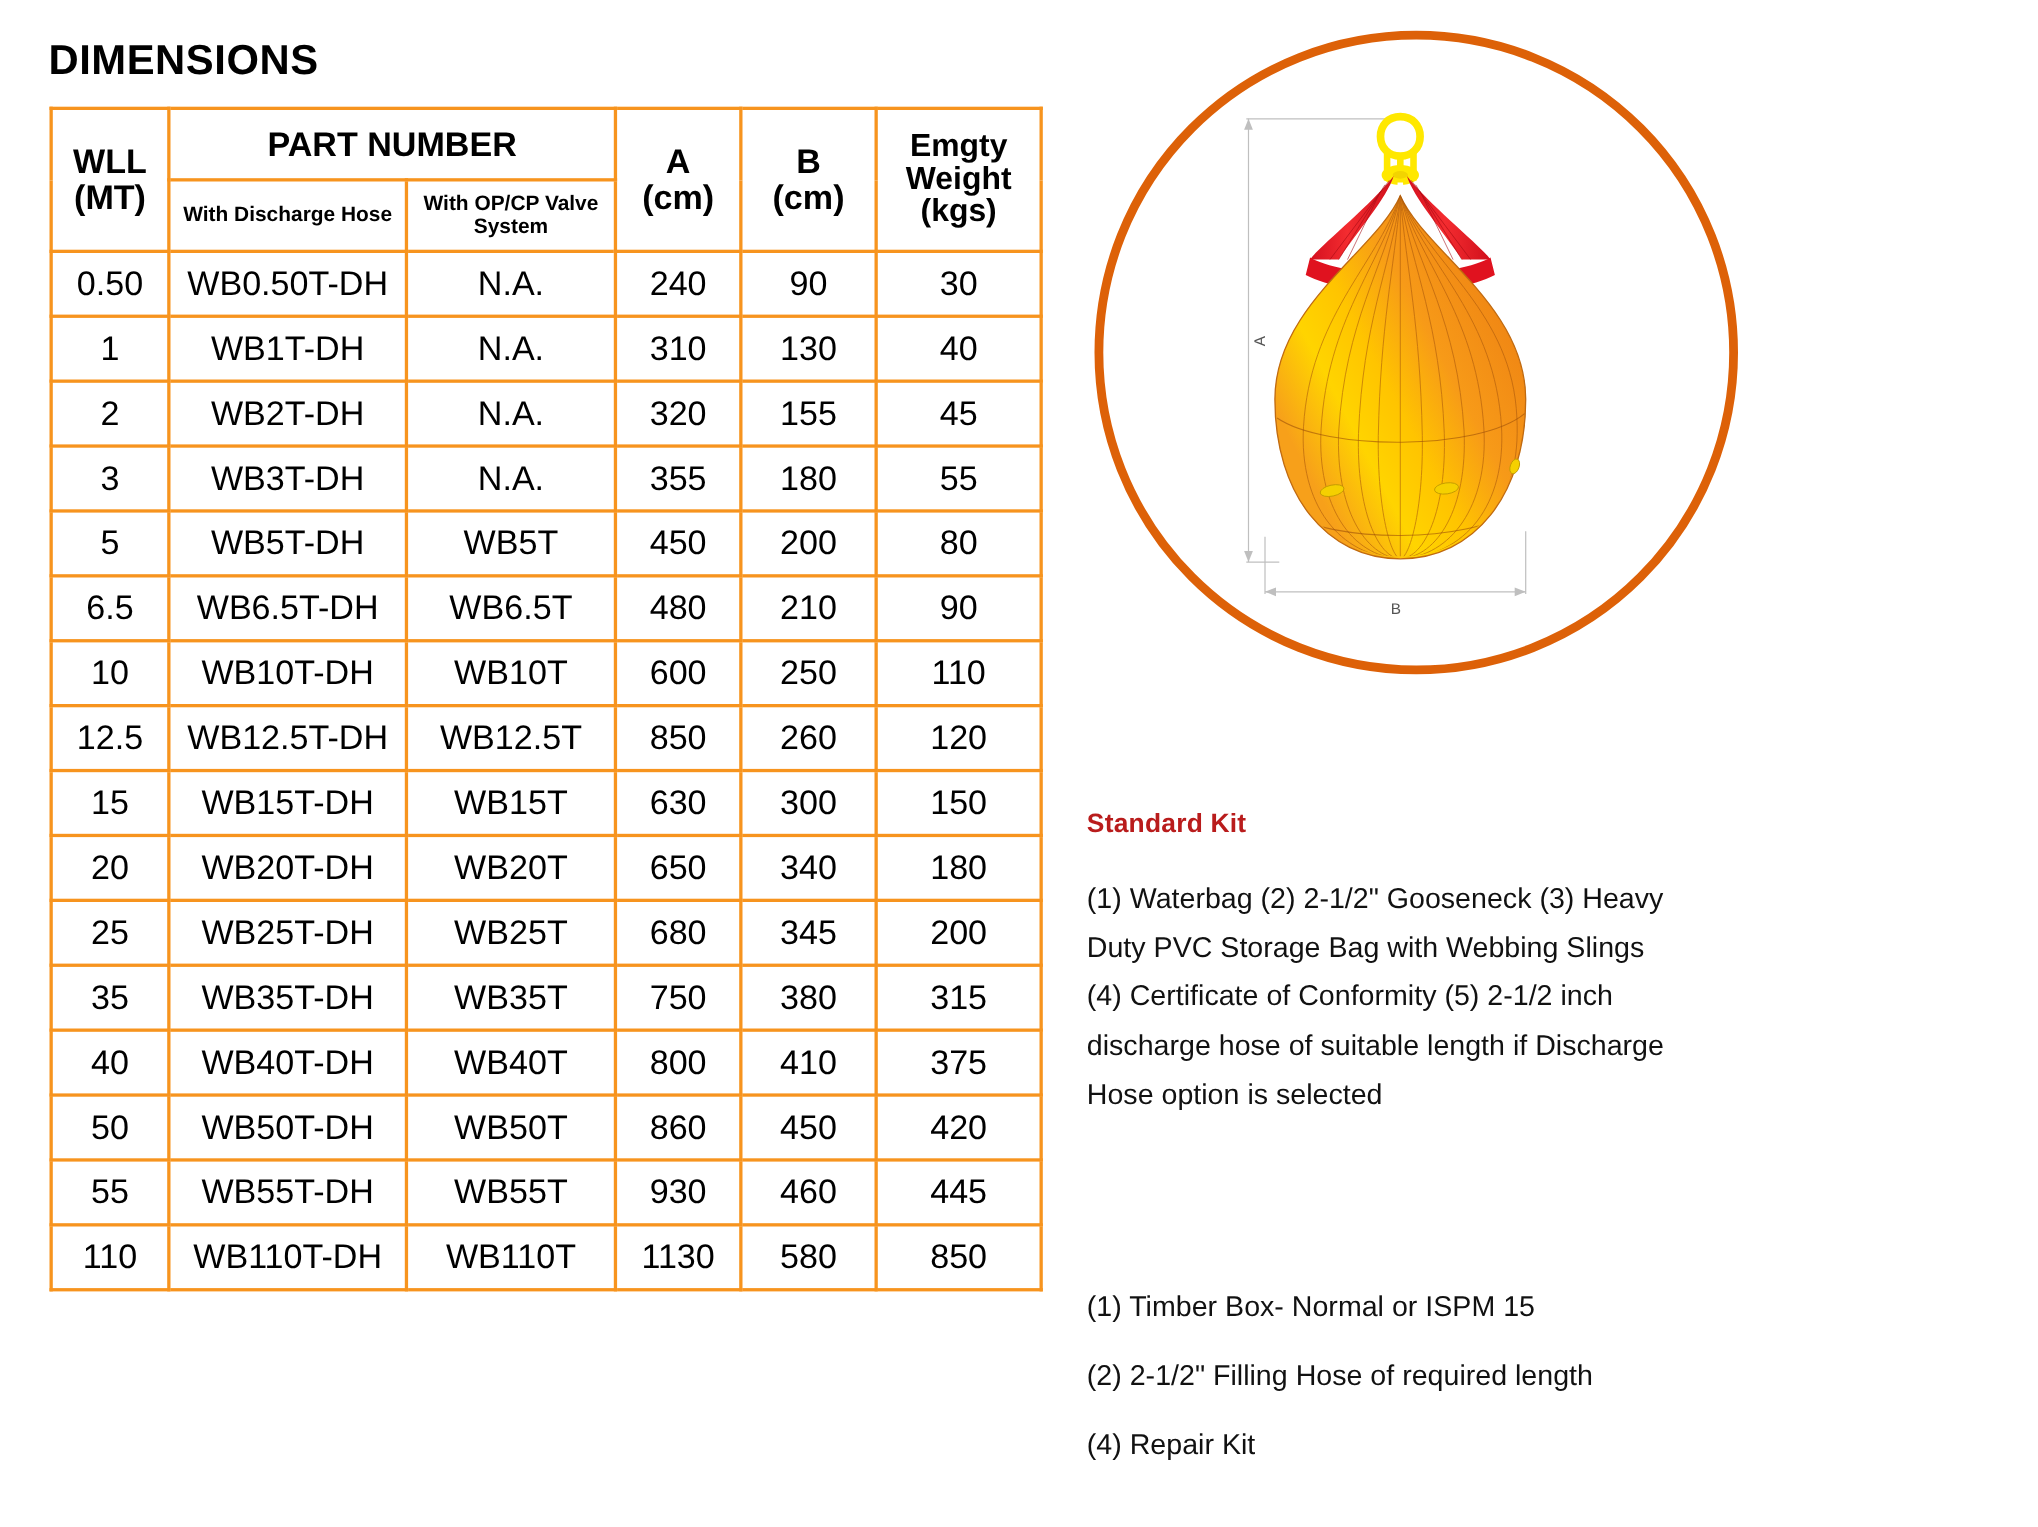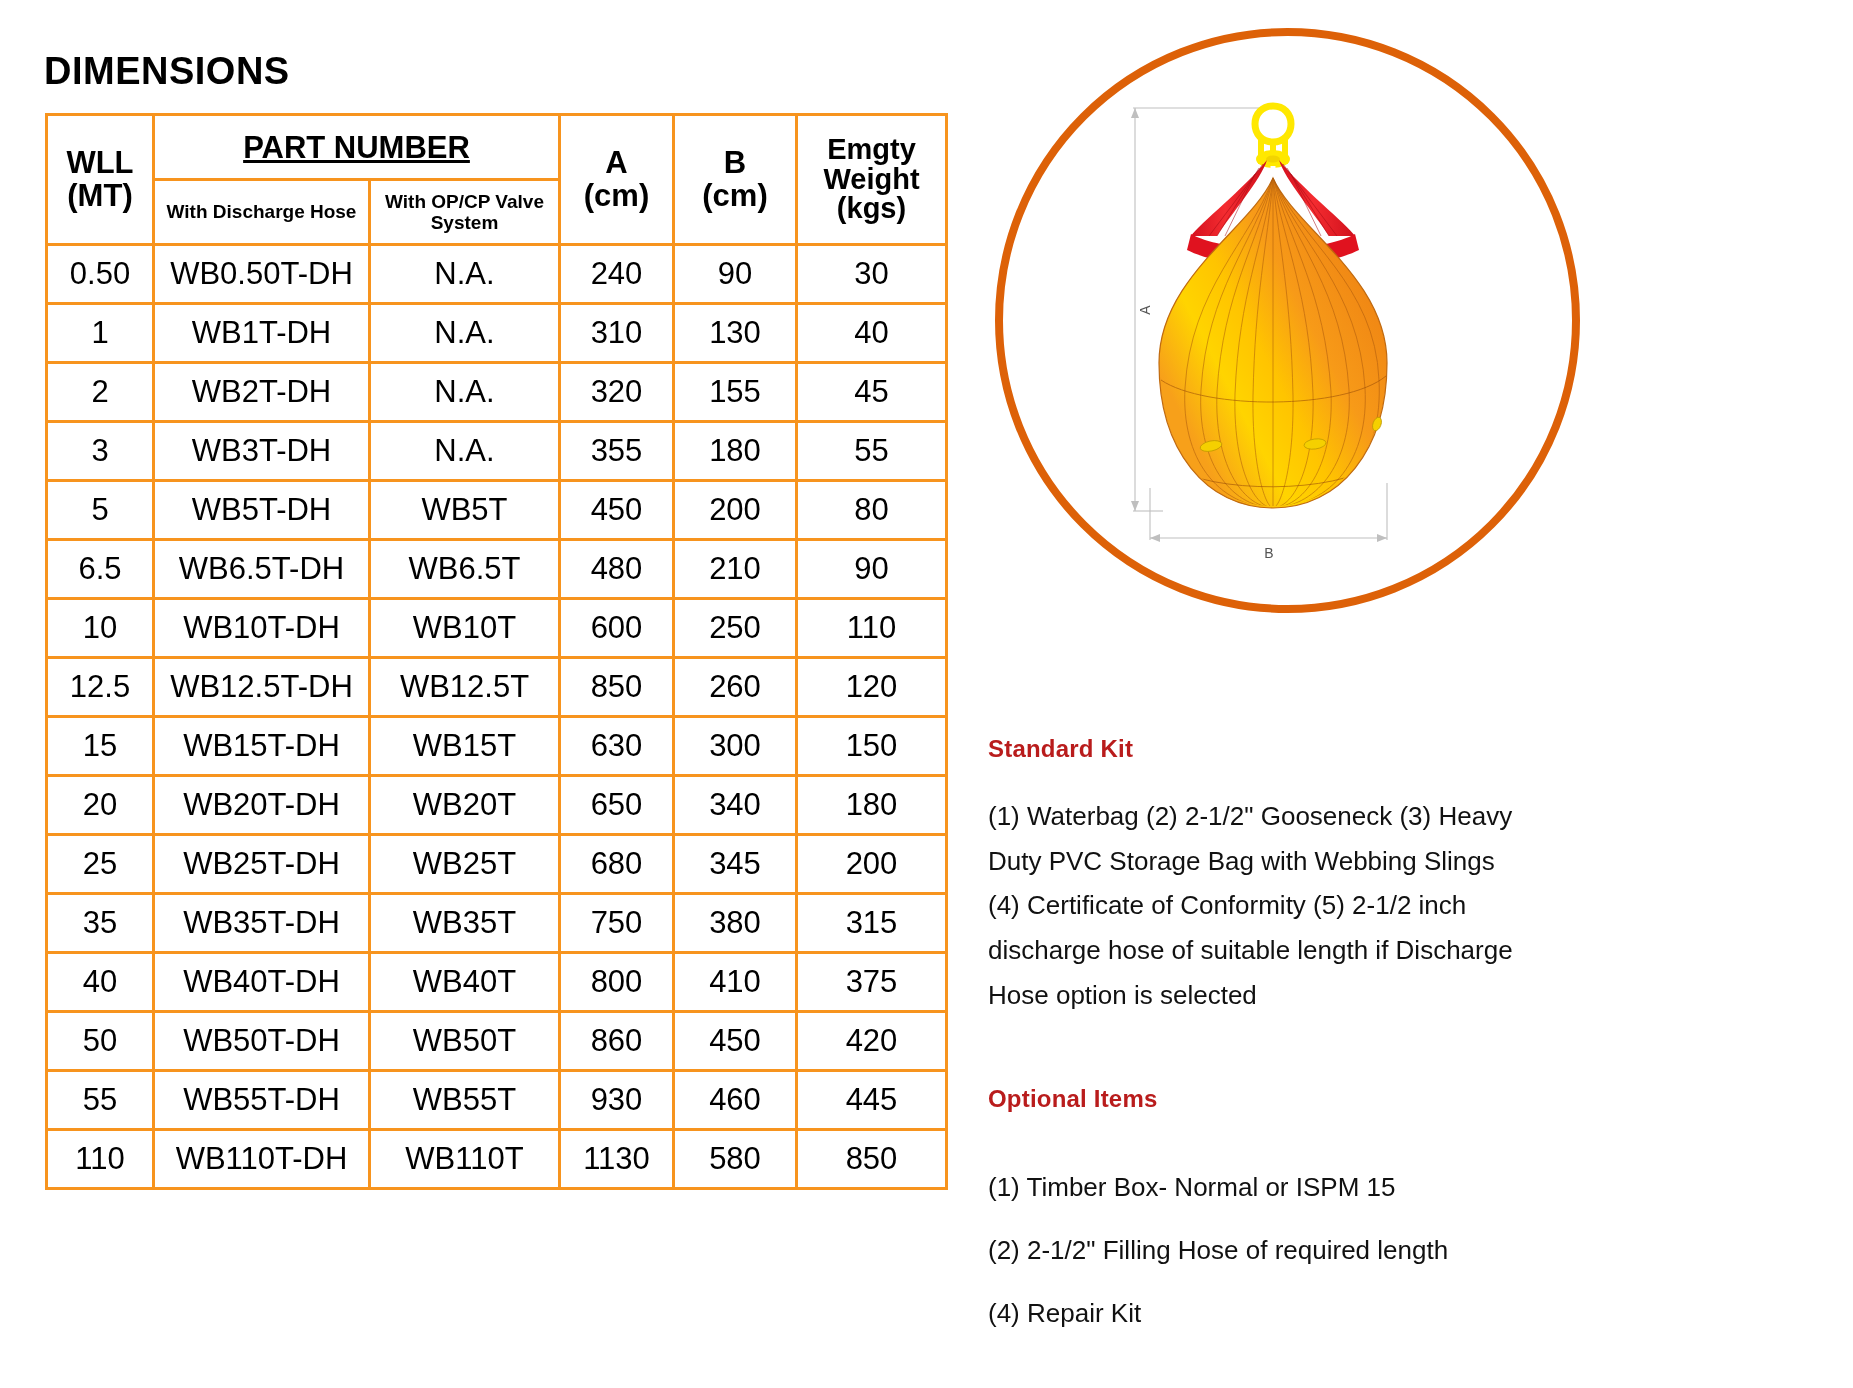--- a/index.html
+++ b/index.html
@@ -12,21 +12,21 @@
     height: 1388px;
     position: relative;
     overflow: hidden;
     font-family: "Liberation Sans", sans-serif;
     color: #000000;
   }
 
   
   #left-panel {
     position: absolute;
-    left: 0; top: 16px;
+    left: 0; top: 0;
     width: 1000px;
     height: 1022px;
   }
 
   #page-title {
     position: absolute;
     left: 44px;
     top: 34px;
     font-size: 38px;
     font-weight: bold;
@@ -58,21 +58,20 @@
   col.c-opcp  { width: 190px; }
   col.c-a     { width: 114px; }
   col.c-b     { width: 123px; }
   col.c-wt    { width: 150px; }
 
   .hdr-main {
     font-size: 31px;
     font-weight: bold;
     height: 62px;
     line-height: 1.0;
-    text-decoration: underline;
   }
   .hdr-tall {
     font-size: 31px;
     font-weight: bold;
     height: 124px;
     line-height: 1.05;
   }
   .hdr-sub {
     font-size: 19px;
     font-weight: bold;
@@ -435,19 +434,18 @@
         <ellipse cx="216" cy="418" rx="11" ry="5" fill="#F5D000" stroke="#C19A00" stroke-width="0.8" transform="rotate(-12 216 418)"></ellipse>
         <ellipse cx="320" cy="416" rx="11" ry="5" fill="#F5D000" stroke="#C19A00" stroke-width="0.8" transform="rotate(-8 320 416)"></ellipse>
         <ellipse cx="382" cy="396" rx="7" ry="4" fill="#F5D000" stroke="#C19A00" stroke-width="0.8" transform="rotate(-70 382 396)"></ellipse>
       </g>
     </svg>
   </div>
 
   <div id="standard-kit-heading" class="kit-heading">Standard Kit</div>
   <div id="standard-kit-body">(1) Waterbag (2) 2-1/2" Gooseneck (3) Heavy Duty PVC Storage Bag with Webbing Slings (4) Certificate of Conformity (5) 2-1/2 inch discharge hose of suitable length if Discharge Hose option is selected</div>
 
-  <div id="optional-items-heading" class="kit-heading">Optional Items</div>
   <ul id="optional-items-list">
       <li>(1) Timber Box- Normal or ISPM 15</li>
       <li>(2) 2-1/2" Filling Hose of required length</li>
       <li>(4) Repair Kit</li>
     </ul>
 </div>
 
 </body></html>

